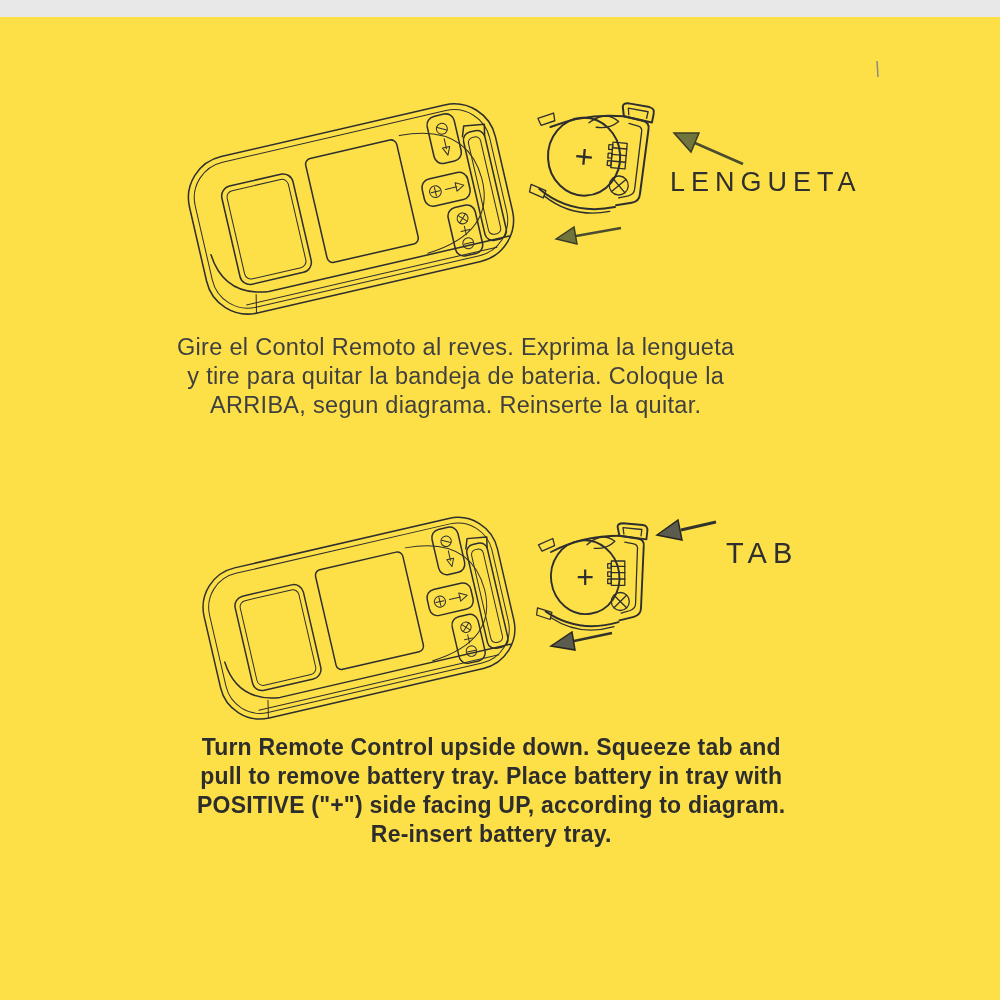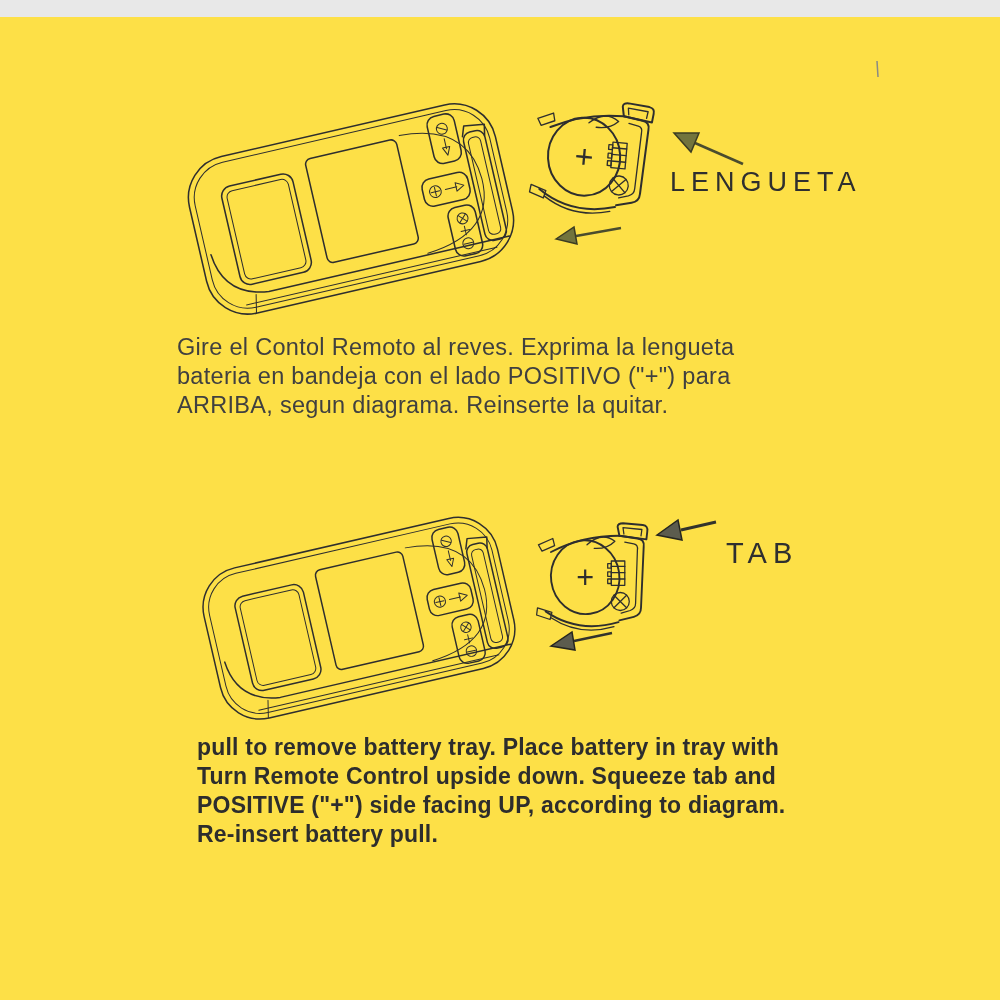--- a/index.html
+++ b/index.html
@@ -9,21 +9,21 @@
     font-family:"Liberation Sans", sans-serif;
   }
   .artwork { position:absolute; left:0; top:0; width:1000px; height:1000px; }
   .ln   { fill:none; stroke:#2e2e2e; stroke-width:2.1; stroke-linecap:round; stroke-linejoin:round; }
   .thin { stroke-width:1.4; }
   .callout-label {
     position:absolute; color:#2f2f2f; font-weight:400; white-space:nowrap;
   }
   .callout-lengueta { left:670px; top:150px; font-size:27px; letter-spacing:6px; }
   .callout-tab      { left:726px; top:520px; font-size:29px; letter-spacing:6px; }
-  .instructions { position:absolute; white-space:nowrap; }
+  .instructions { position:absolute; white-space:nowrap;text-align:center; }
   .instructions-es {
     left:177px; top:316px; font-size:23.5px; line-height:29px;
     color:#404040; letter-spacing:0.3px; font-weight:400;
   }
   .instructions-en {
     left:197px; top:716px; font-size:23px; line-height:29px;
     color:#2d2d2d; letter-spacing:0.2px; font-weight:700;
   }
   .battery-plus { font-size:34px; font-weight:400; fill:#2e2e2e; }
 </style>
@@ -155,24 +155,24 @@
     </g>
 
     <line x1="877" y1="44" x2="878" y2="60" stroke="#8a8a84" stroke-width="1.5"></line>
   </svg>
 
   <div class="callout-label callout-lengueta">LENGUETA</div>
   <div class="callout-label callout-tab">TAB</div>
 
   <div class="instructions instructions-es">
     <div>Gire el Contol Remoto al reves. Exprima la lengueta</div>
-    <div>bateria en bandeja con el lado POSITIVO ("+") para</div>
+    <div>y tire para quitar la bandeja de bateria. Coloque la</div>
     <div>ARRIBA, segun diagrama. Reinserte la quitar.</div>
   </div>
 
   <div class="instructions instructions-en">
+    <div>Turn Remote Control upside down. Squeeze tab and</div>
     <div>pull to remove battery tray. Place battery in tray with</div>
-    <div>Turn Remote Control upside down. Squeeze tab and</div>
     <div>POSITIVE ("+") side facing UP, according to diagram.</div>
-    <div>Re-insert battery pull.</div>
+    <div>Re-insert battery tray.</div>
   </div>
 
 </div>
 
 </body></html>

